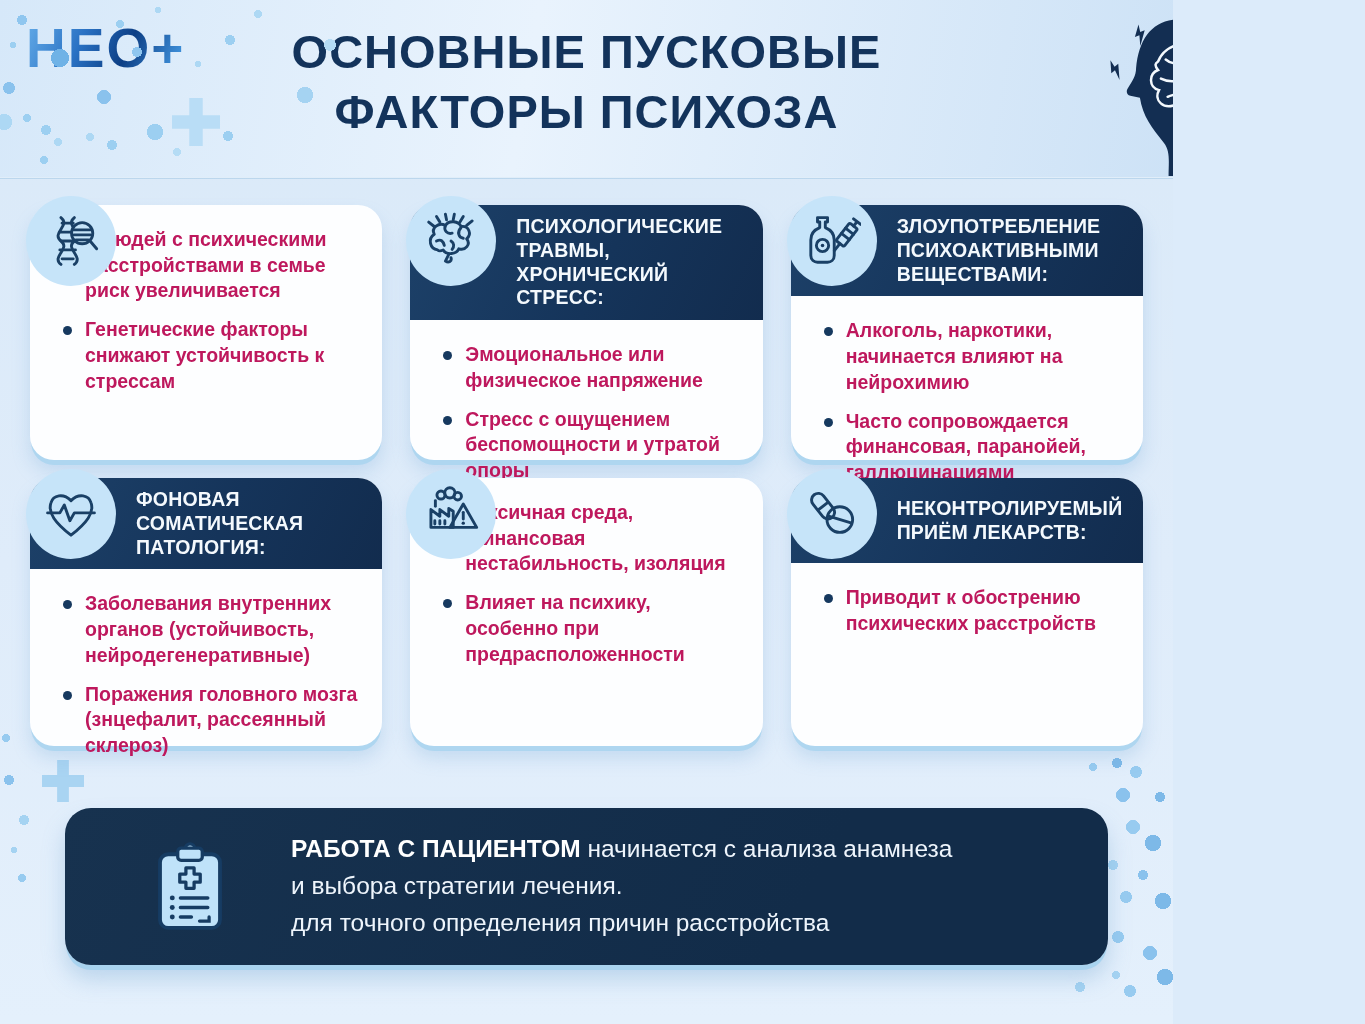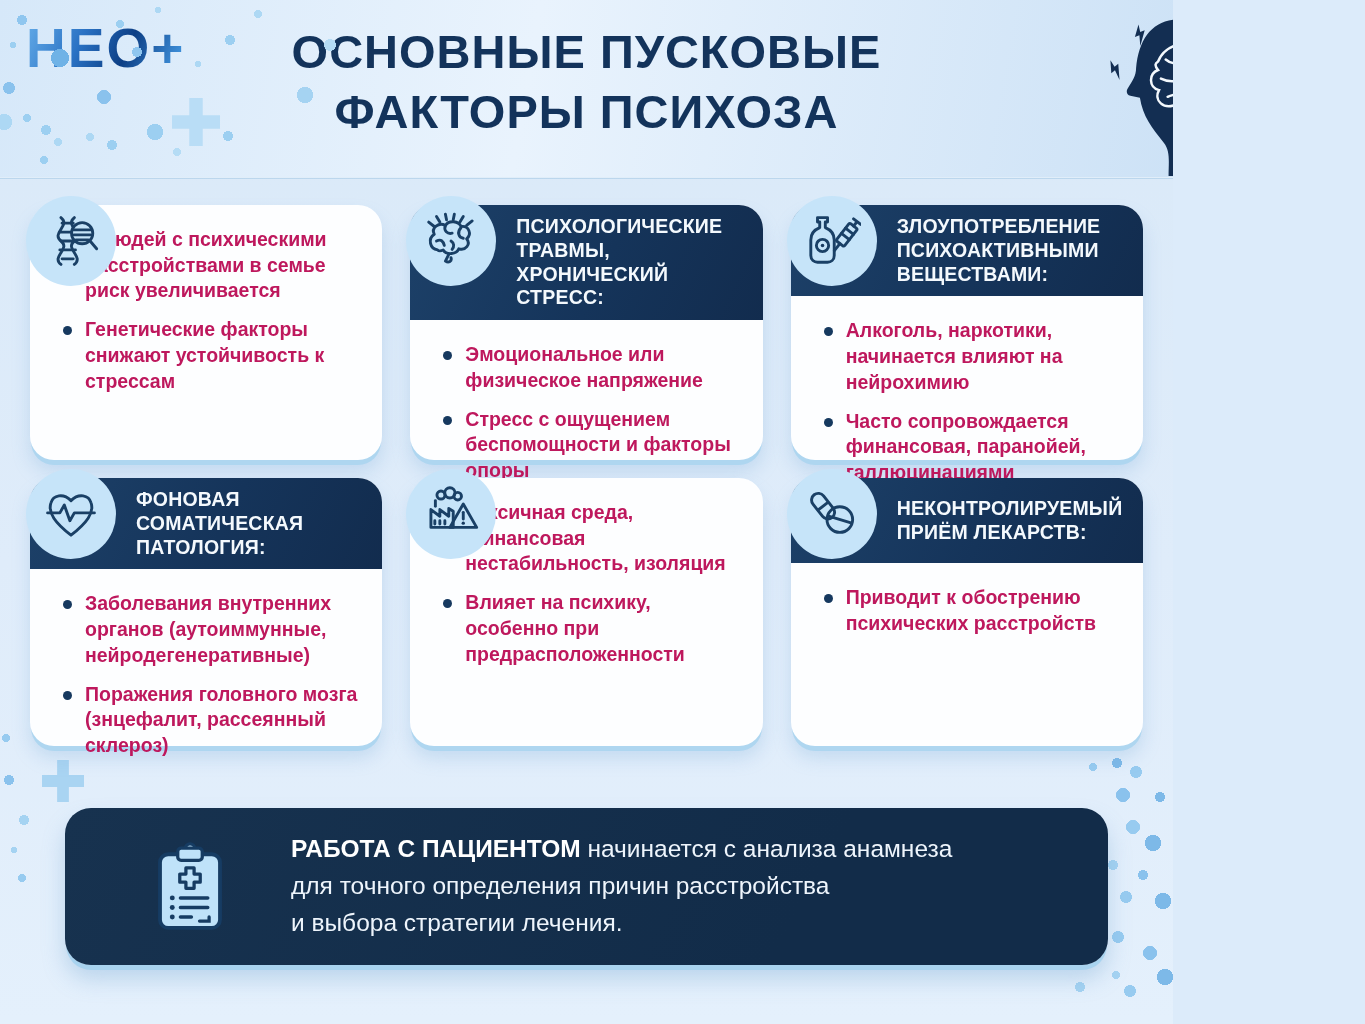--- a/index.html
+++ b/index.html
@@ -212,21 +212,21 @@
             <path d="M21,12 C19,17 23,20 27,19 M35,14 C31,18 33,23 37,23.5 M13,26 C17,24 19,26 20,30 M26,26 C29,28 29,31 27,33.5"></path>
             <path d="M24,38 L21,44 C24,46 27,44 26,41"></path>
           </g>
         </svg>
       </div>
       <div class="card-header">ПСИХОЛОГИЧЕСКИЕ ТРАВМЫ,
 ХРОНИЧЕСКИЙ СТРЕСС:</div>
       <div class="card-body">
         <ul class="bullets">
           <li>Эмоциональное или физическое напряжение</li>
-          <li>Стресс с ощущением беспомощности и факторы опоры</li>
+          <li>Стресс с ощущением беспомощности и утратой опоры</li>
         </ul>
       </div>
     </div>
 
     <div class="card">
       <div class="icon-circle">
         <svg viewBox="0 0 52 52">
           <g class="stroke">
             <path d="M13,5 h9 v4 h-2 v5 c5,2 8,6 8,11 v14 c0,4 -3,6 -6,6 h-9 c-3,0 -6,-2 -6,-6 V25 c0,-5 3,-9 8,-11 V9 h-2 z"></path>
             <circle cx="17.5" cy="30" r="5.5"></circle>
@@ -256,21 +256,21 @@
             <path d="M26,45 C12,34 5,25 8,16 C10,9 19,7 26,14 C33,7 42,9 44,16 C47,25 40,34 26,45 Z"></path>
             <path d="M5,25 H16 L20,18 L25,32 L29,25 H47"></path>
           </g>
         </svg>
       </div>
       <div class="card-header">ФОНОВАЯ
 СОМАТИЧЕСКАЯ
 ПАТОЛОГИЯ:</div>
       <div class="card-body">
         <ul class="bullets">
-          <li>Заболевания внутренних органов (аутоиммунные, нейродегенеративные)</li>
+          <li>Заболевания внутренних органов (устойчивость, нейродегенеративные)</li>
           <li>Поражения головного мозга (знцефалит, рассеянный склероз)</li>
         </ul>
       </div>
     </div>
 
     <div class="card">
       <div class="icon-circle">
         <svg viewBox="0 0 52 52">
           <g class="stroke" stroke-width="2.2">
             <circle cx="17" cy="9" r="3.6"></circle>
@@ -327,18 +327,18 @@
       </g>
       <g fill="#163c63">
         <circle cx="15" cy="41" r="1.8"></circle>
           <circle cx="15" cy="48" r="1.8"></circle>
           <circle cx="15" cy="55" r="1.8"></circle>
       </g>
       <path d="M35,58 h7 v-3" fill="none" stroke="#163c63" stroke-width="2.4" stroke-linecap="round"></path>
     </svg>
     <div class="banner-text">
       <div><span class="lead">РАБОТА С ПАЦИЕНТОМ</span><span> начинается с анализа анамнеза</span></div>
+      <div>и выбора стратегии лечения.</div>
       <div>для точного определения причин расстройства</div>
-      <div>и выбора стратегии лечения.</div>
     </div>
   </div>
 
 </div>
 
 </body></html>

